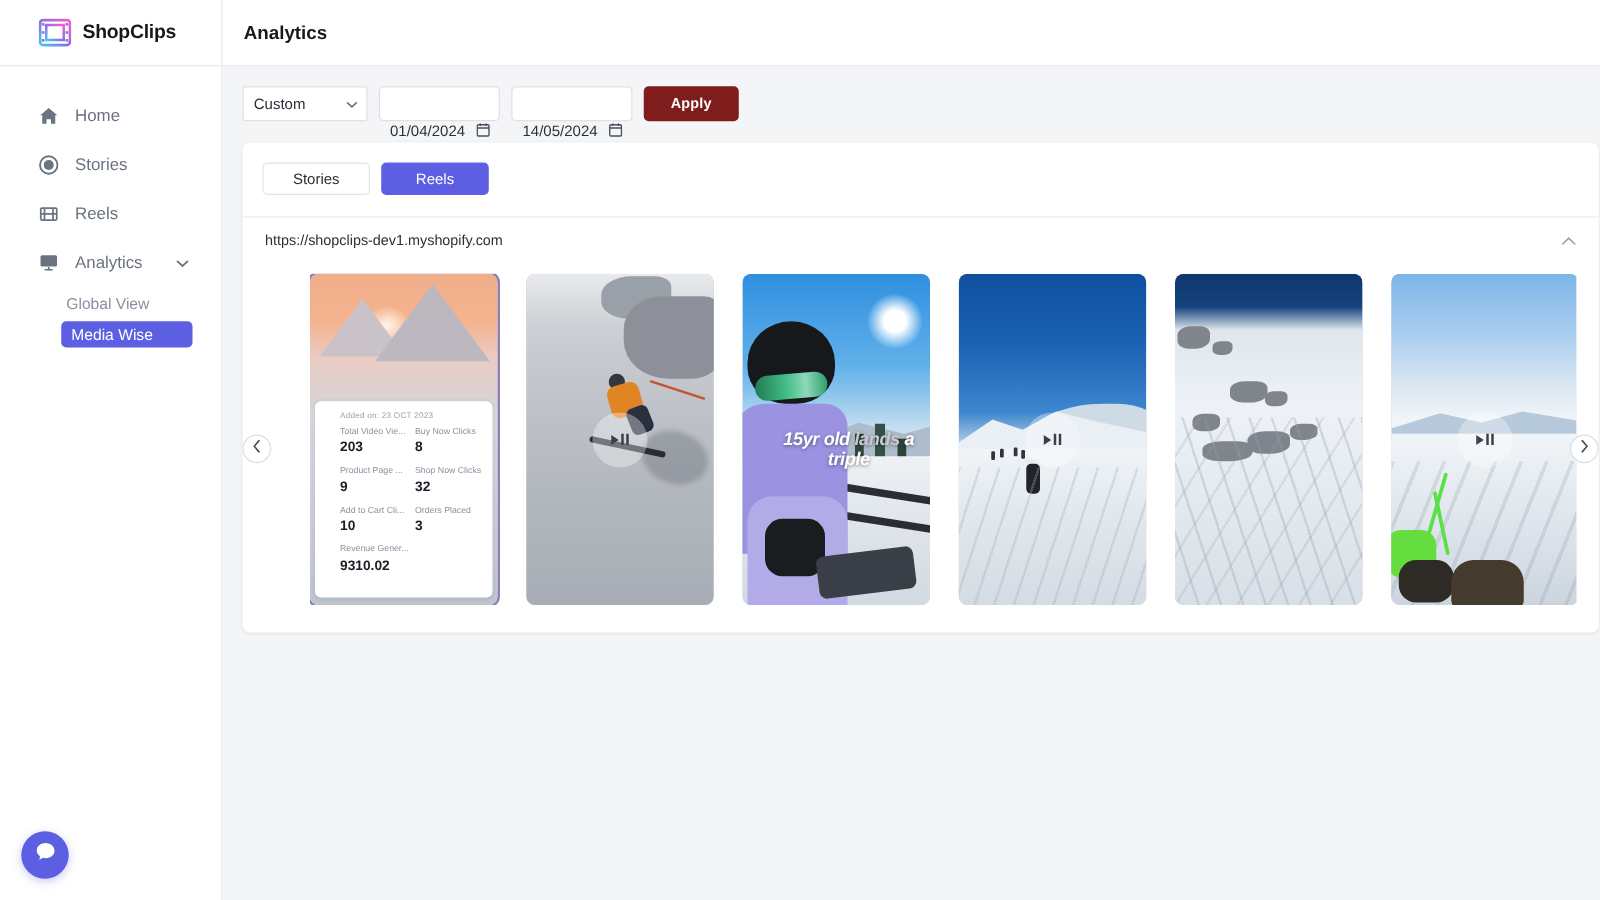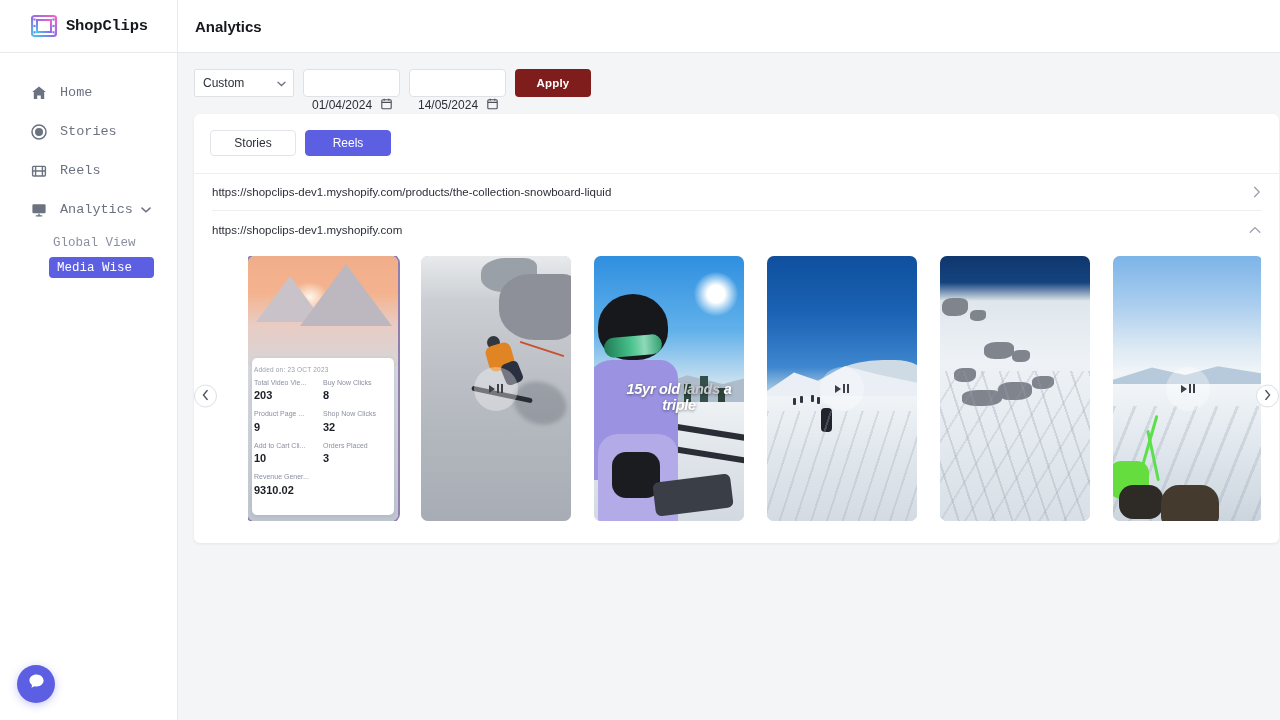--- a/index.html
+++ b/index.html
@@ -11,21 +11,20 @@
   }
   .app { display: flex; width: 1280px; height: 720px; }
 
   
   .sidebar {
     width: 178px; height: 720px;
     background: #ffffff;
     border-right: 1px solid #e8e9ec;
     flex: 0 0 178px;
     position: relative;
-    font-family: Liberation Mono, monospace;
   }
   .brand {
     height: 53px;
     display: flex; align-items: center; gap: 9px;
     padding-left: 31px;
     border-bottom: 1px solid #e8e9ec;
   }
   .brand-logo { width: 26px; height: 24px; display: block; }
   .brand-name {
     font-size: 15.5px; font-weight: bold; color: #16181d;
@@ -252,21 +251,21 @@
     z-index:3; cursor:pointer;
   }
   .playpause .glyph { display:flex; align-items:center; gap:2px; }
   .pp-tri { width:0;height:0;border-left:6px solid #3c4049;border-top:4px solid transparent;border-bottom:4px solid transparent; }
   .pp-bar { width:2px; height:9px; background:#3c4049; }
 
   
   .stat-card {
     position:absolute; left:4px; right:4px; bottom:6px; top:102px;
     background:#ffffff; border-radius:5px;
-    padding:8px 8px 6px 2px; z-index:4;
+    padding:8px 8px 6px 20px; z-index:4;
     box-shadow: 0 1px 4px rgba(16,24,40,.10);
   }
   .stat-added { font-size:6.5px; color:#9aa0ad; letter-spacing:.2px; margin-bottom:6px; }
   .stat-grid { display:grid; grid-template-columns: 1fr 1fr; row-gap:9px; column-gap:6px; }
   .stat-label {
     font-size:7px; color:#8b90a0; line-height:1.2;
     white-space:nowrap; overflow:hidden; text-overflow:ellipsis;
   }
   .stat-value { font-size:11px; font-weight:bold; color:#1c1f26; margin-top:2px; }
   .stat-full { grid-column: 1 / span 2; }
@@ -415,28 +414,20 @@
 
         <div class="tabs">
           <div class="tab">
             <span>Stories</span>
           </div>
           <div class="tab active">
             <span>Reels</span>
           </div>
         </div>
 
-        <div class="url-row">
-          <span class="url-text">https://shopclips-dev1.myshopify.com/products/the-collection-snowboard-liquid</span>
-          <span class="url-chev">
-            <svg width="8" height="12" viewBox="0 0 8 12" fill="none" stroke="#9aa0ad" stroke-width="1.3" stroke-linecap="round">
-              <path d="M1.6 1.2 6.2 6l-4.6 4.8"></path>
-            </svg>
-          </span>
-        </div>
 
         <div class="url-row last">
           <span class="url-text">https://shopclips-dev1.myshopify.com</span>
           <span class="url-chev">
             <svg width="12" height="8" viewBox="0 0 12 8" fill="none" stroke="#9aa0ad" stroke-width="1.3" stroke-linecap="round">
               <path d="M1.2 6.2 6 1.6l4.8 4.6"></path>
             </svg>
           </span>
         </div>
 

